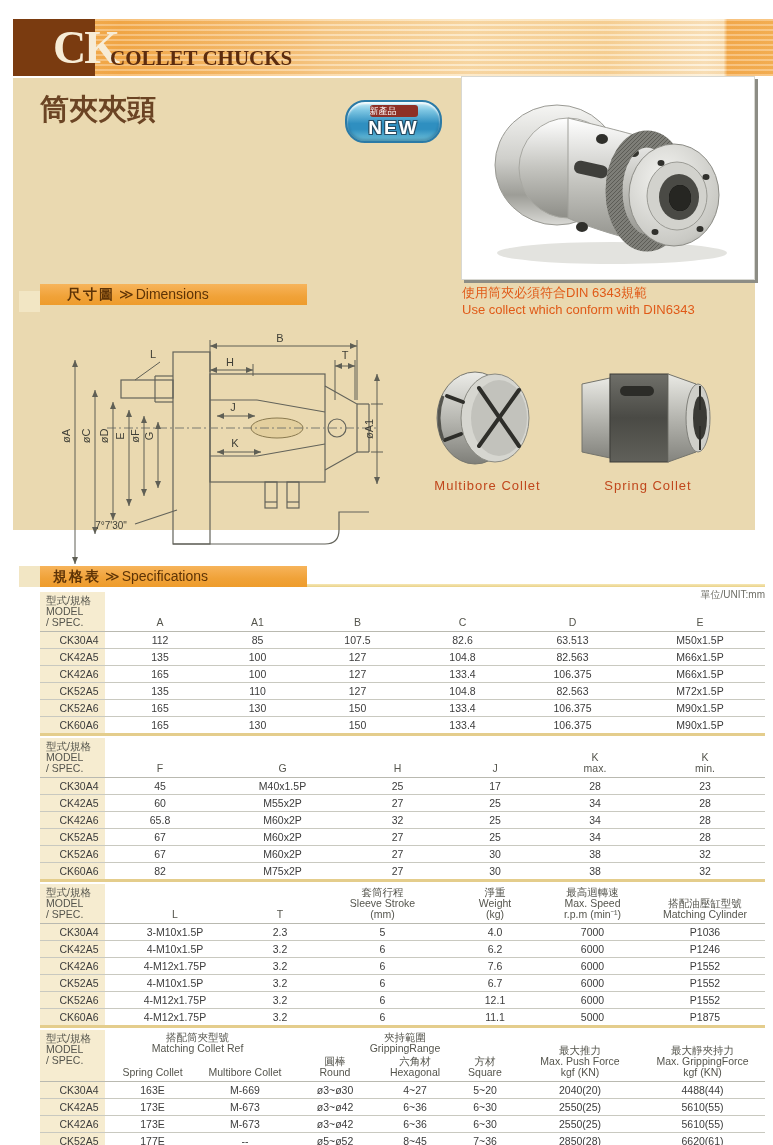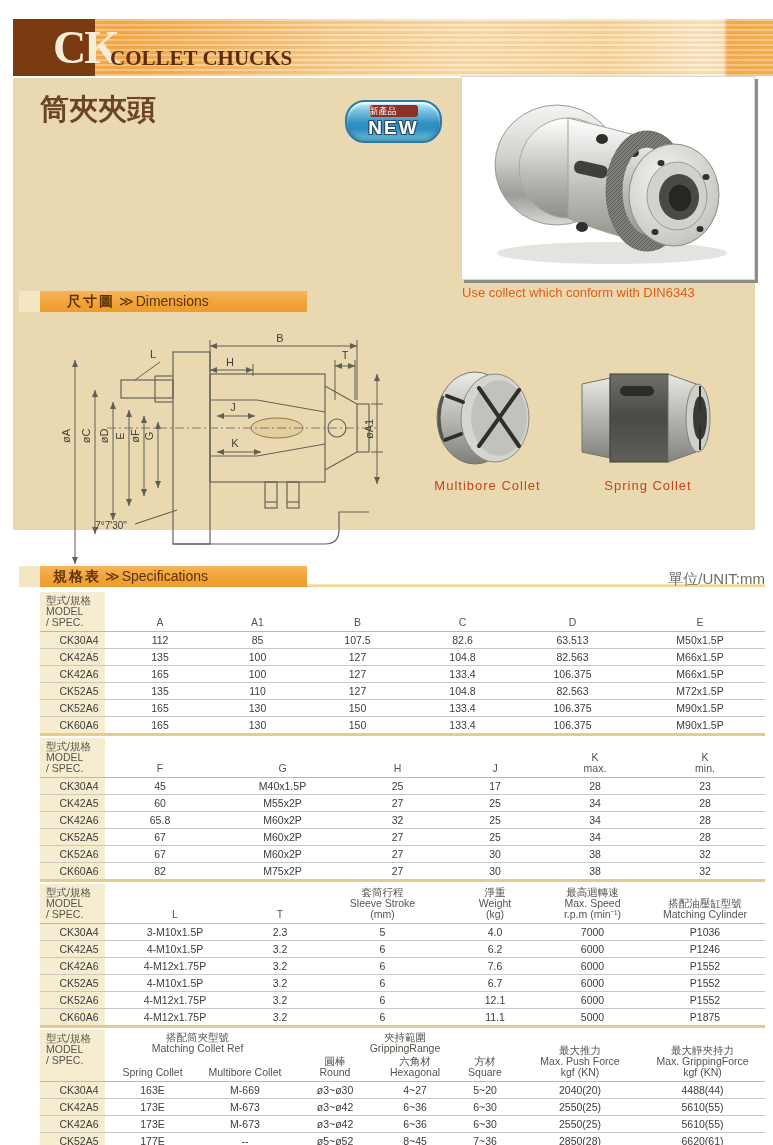--- a/index.html
+++ b/index.html
@@ -38,25 +38,25 @@
   
   .din-note{position:absolute;left:462px;top:284px;color:#e05a18;font-size:13px;line-height:17px;}
 
   
   .banner-tab{position:absolute;width:21px;height:21px;background:#f2e6c4;}
   .banner{position:absolute;left:40px;width:267px;height:21px;box-sizing:border-box;
     background:linear-gradient(180deg,#f7b45b 0%,#f0a238 60%,#ee9c2c 100%);
     color:#5d3306;font-size:14px;line-height:21px;padding-left:13px;white-space:nowrap;}
   .banner .zh{font-weight:bold;letter-spacing:2px;}
   .banner .sep{margin:0 2px 0 4px;}
-  .dim-banner{top:291px;padding-left:27px;}
+  .dim-banner{top:284px;padding-left:27px;}
   .spec-banner{top:566px;}
   .spec-underline{position:absolute;left:19px;top:584px;width:746px;height:3px;
     background:linear-gradient(180deg,#f6e7b4,#e9d28a);}
-  .unit-label{position:absolute;right:8px;top:570px;font-size:15px;color:#6e6e66;}
+  .unit-label{position:absolute;right:8px;top:588px;font-size:10px;color:#6e6e66;}
 
   
   .collet{position:absolute;text-align:center;}
   .collet .label{color:#c0471c;font-size:13px;letter-spacing:1px;margin-top:4px;}
   .collet-multibore{left:425px;top:366px;width:125px;}
   .collet-spring{left:573px;top:366px;width:150px;}
 
   
   .tables{position:absolute;left:40px;top:592px;width:725px;}
   table.spec-table{border-collapse:collapse;table-layout:fixed;width:725px;font-size:10.5px;
@@ -131,20 +131,21 @@
       <ellipse cx="218" cy="121" rx="11" ry="13" fill="#26262        2"></ellipse>
       <ellipse cx="218" cy="121" rx="11" ry="13" fill="#262622"></ellipse>
       <ellipse cx="199" cy="86" rx="3.5" ry="3" fill="#30302c"></ellipse>
       <ellipse cx="244" cy="100" rx="3.5" ry="3" fill="#30302c"></ellipse>
       <ellipse cx="238" cy="152" rx="3.5" ry="3" fill="#30302c"></ellipse>
       <ellipse cx="193" cy="155" rx="3.5" ry="3" fill="#30302c"></ellipse>
     </svg>
   </div>
 
   <div class="din-note">
+    <div>使用筒夾必須符合DIN 6343規範</div>
     <div>Use collect which conform with DIN6343</div>
   </div>
 
   <div class="banner-tab" style="left:19px;top:291px;"></div>
   <div class="banner dim-banner">
     <span class="zh">尺寸圖</span><span class="sep">≫</span><span>Dimensions</span>
   </div>
 
   <svg style="position:absolute;left:25px;top:316px;" width="375" height="264" viewBox="0 0 375 264">
     <defs>

